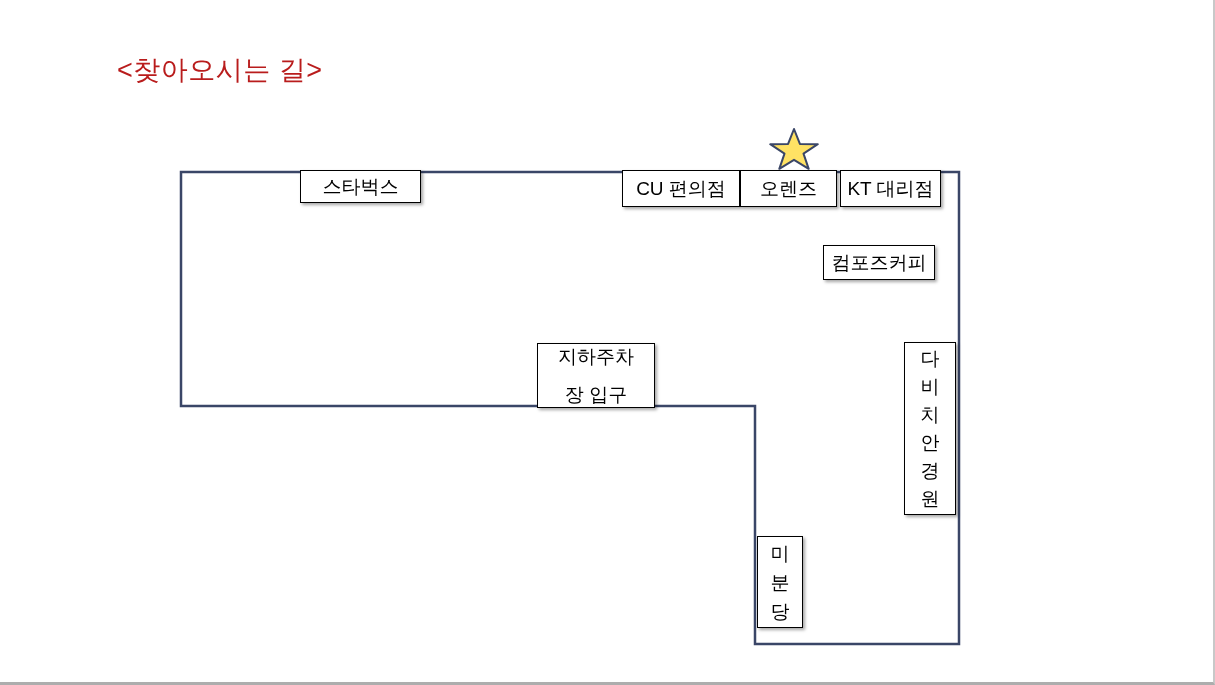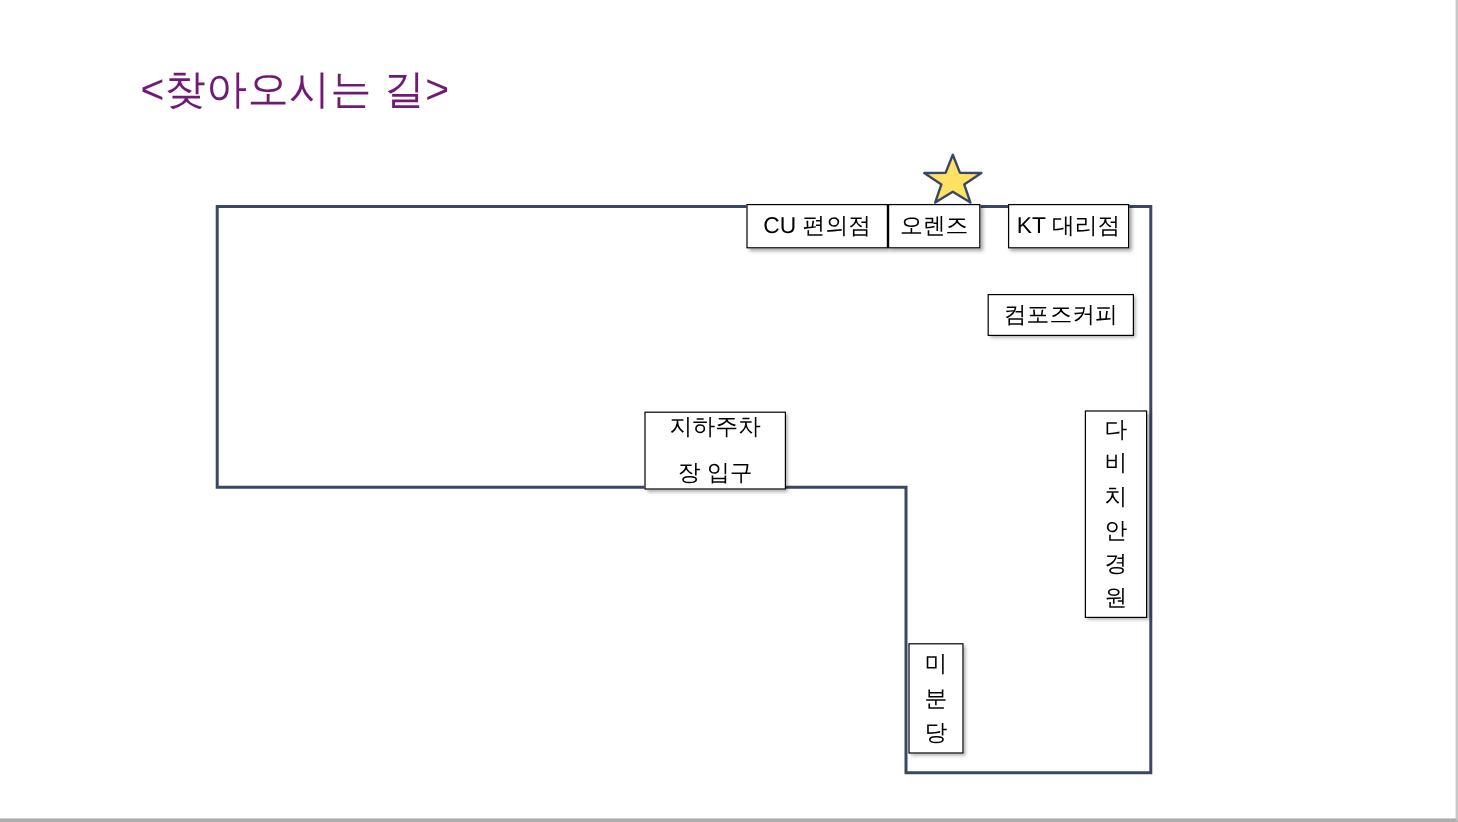--- a/index.html
+++ b/index.html
@@ -15,22 +15,22 @@
     box-sizing: border-box;
     background: #ffffff;
     border-right: 2px solid #c8c8c8;
     border-bottom: 3px solid #adadad;
     overflow: hidden;
   }
   .page-title {
     position: absolute;
     left: 117px;
     top: 52px;
-    font-size: 34px;
-    color: #701a75;
+    font-size: 27px;
+    color: #b91c1c;
     letter-spacing: 0.5px;
     white-space: nowrap;
   }
   .map-svg {
     position: absolute;
     left: 0;
     top: 0;
     width: 1215px;
     height: 685px;
   }
@@ -44,42 +44,43 @@
     align-items: center;
     justify-content: center;
     font-size: 19px;
     color: #000000;
     text-align: center;
     white-space: pre-line;
     line-height: 24px;
   }
   .box-starbucks { left: 300px; top: 170px; width: 121px; height: 33px; }
   .box-cu        { left: 622px; top: 170px; width: 118px; height: 37px; }
-  .box-olens     { left: 740px; top: 170px; width:  77px; height: 37px; }
+  .box-olens     { left: 740px; top: 170px; width:  97px; height: 37px; }
   .box-kt        { left: 840px; top: 170px; width: 101px; height: 37px; }
-  .box-compose   { left: 823px; top: 245px; width: 122px; height: 35px; }
+  .box-compose   { left: 823px; top: 245px; width: 112px; height: 35px; }
   .box-parking   { left: 537px; top: 343px; width: 118px; height: 65px; line-height: 38px; }
   .box-davich    { left: 904px; top: 342px; width:  52px; height: 173px; line-height: 28px; }
   .box-mibundang { left: 757px; top: 536px; width:  46px; height: 92px; line-height: 29px; }
 </style>
 </head>
 <body>
 
 <div class="canvas">
 
   <div class="page-title">&lt;찾아오시는 길&gt;</div>
 
   <svg class="map-svg" viewBox="0 0 1215 685">
 
     <polygon points="181,172 959,172 959,644 755,644 755,406 181,406" fill="none" stroke-width="2.5" stroke="#3A4667"></polygon>
 
     <polygon points="794,129 799.9,143.9 817.8,144.2 803.5,153.7 808.7,168.8 794,159.8 779.3,168.8 784.5,153.7 770.2,144.2 788.1,143.9" stroke-width="2" stroke-linejoin="round" fill="#FFE264"></polygon>
     <polygon points="794,129 799.9,143.9 817.8,144.2 803.5,153.7 808.7,168.8 794,159.8 779.3,168.8 784.5,153.7 770.2,144.2 788.1,143.9" fill="none" stroke-width="2" stroke-linejoin="round" stroke="#3A4667"></polygon>
   </svg>
 
+  <div class="place-box box-starbucks">스타벅스</div>
 
   <div class="place-box box-cu">CU 편의점</div>
 
   <div class="place-box box-olens">오렌즈</div>
 
   <div class="place-box box-kt">KT 대리점</div>
 
   <div class="place-box box-compose">컴포즈커피</div>
 
   <div class="place-box box-parking">지하주차

